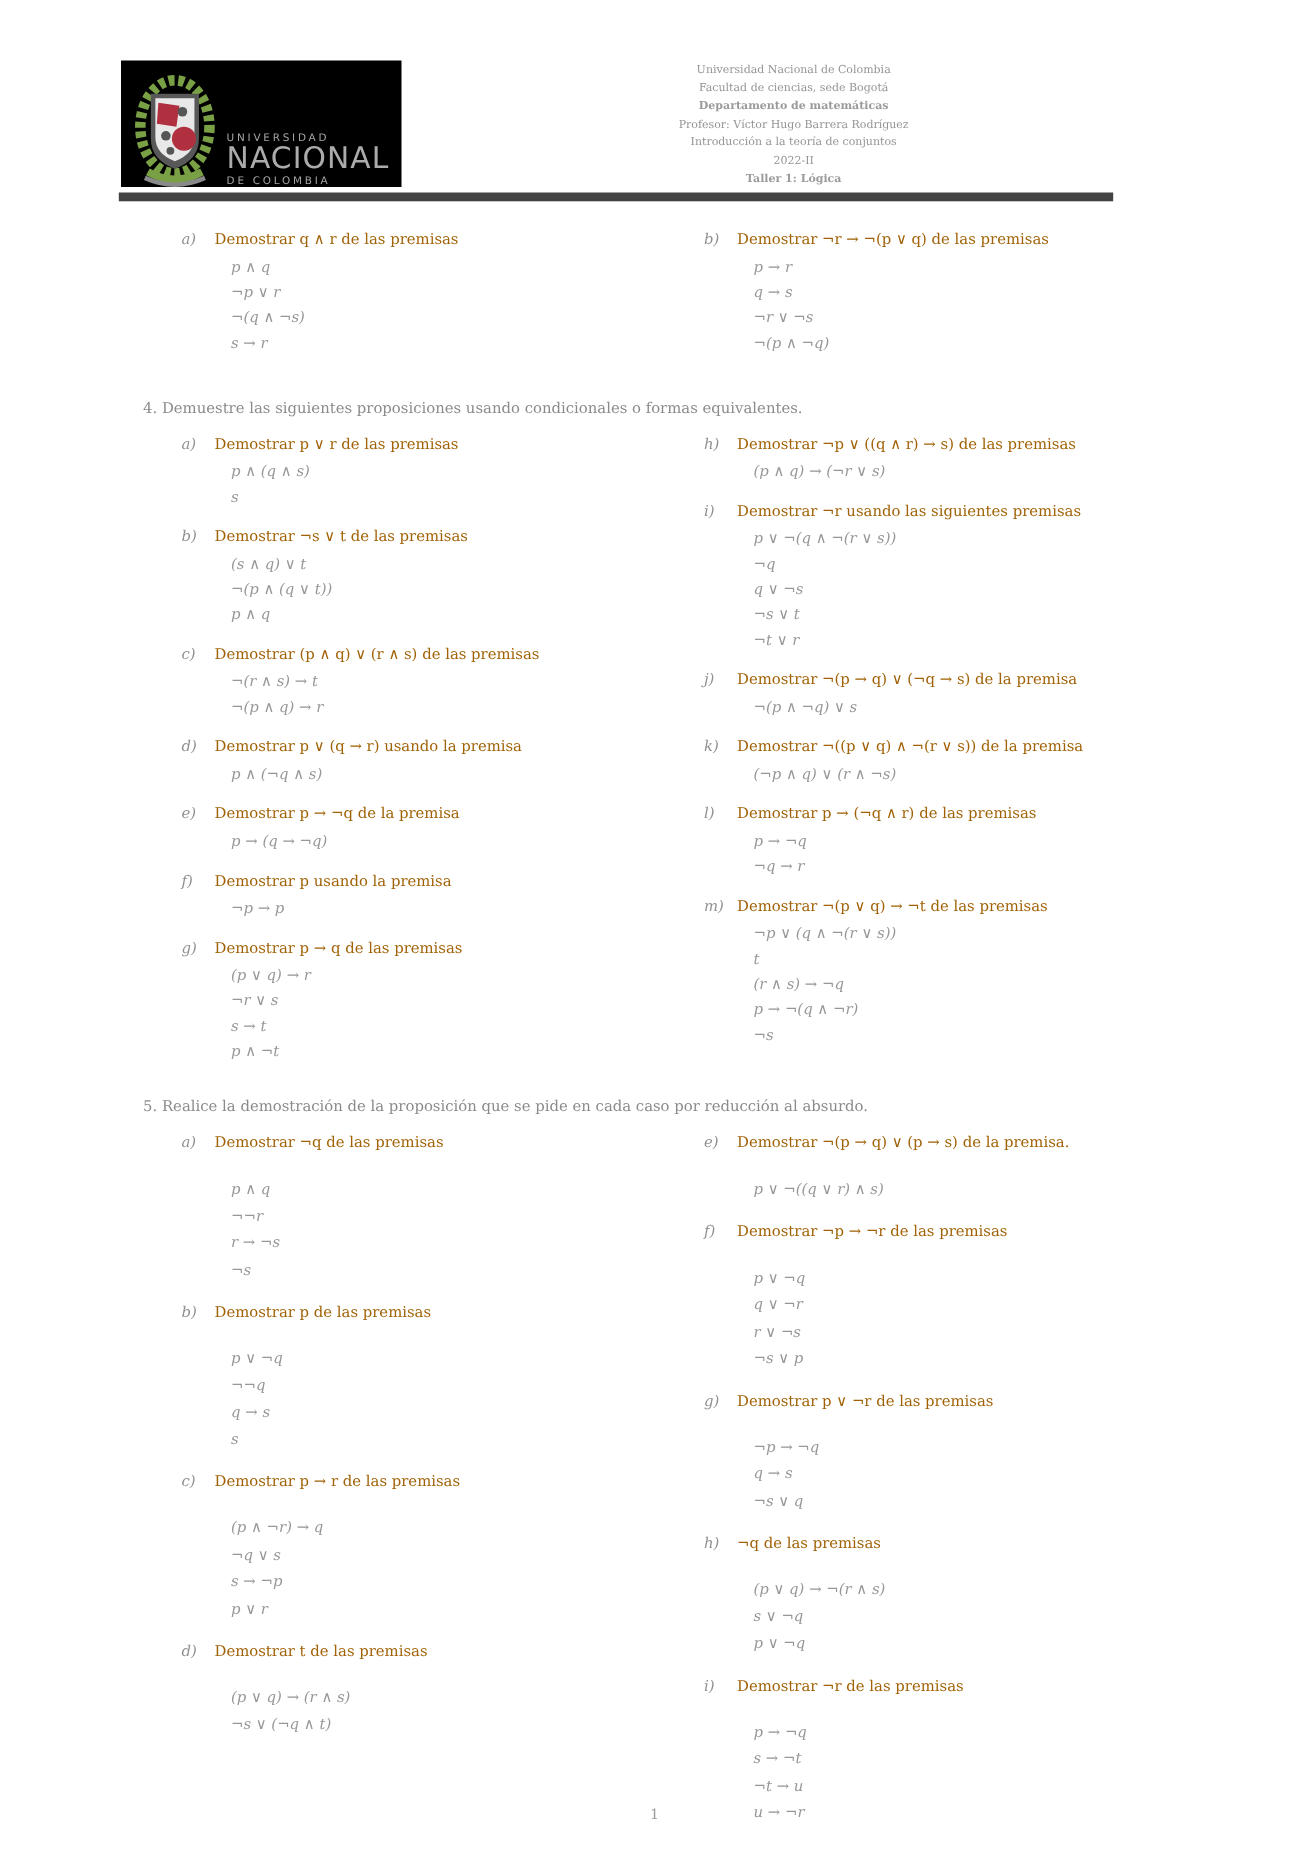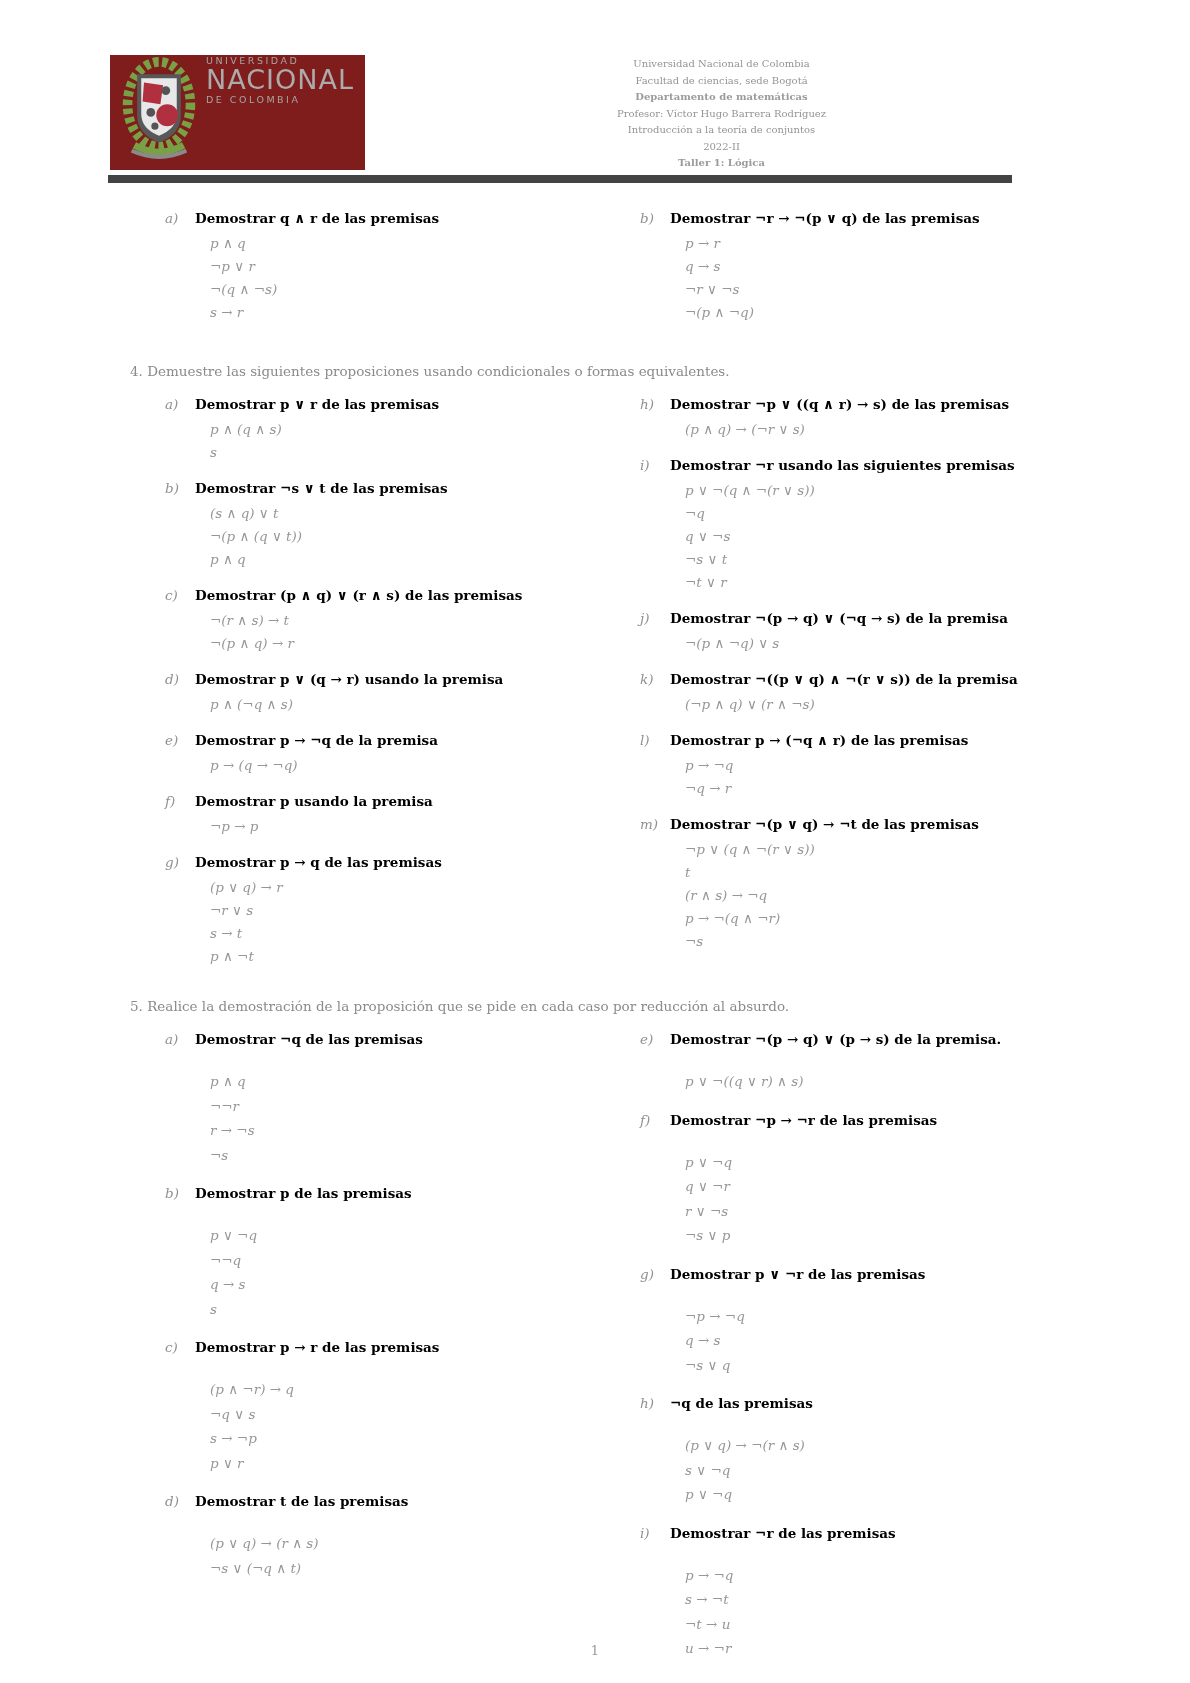--- a/index.html
+++ b/index.html
@@ -1,21 +1,21 @@
 <!DOCTYPE html>
 <html><head>
 <meta charset="utf-8">
 <style>
   html,body{margin:0;padding:0;background:#ffffff;}
   .page{position:relative;width:1190px;height:1683px;background:#fff;overflow:hidden;
         font-family:"DejaVu Serif", serif;color:#8e8e8e;}
   .soft{filter:blur(0.55px);}
   
   .header{position:absolute;top:55px;left:110px;right:112px;display:flex;}
-  .logo-box{width:255px;height:115px;background:#7f1d1d;display:flex;align-items:flex-start;flex:none;}
+  .logo-box{width:255px;height:115px;background:#000000;display:flex;align-items:flex-end;flex:none;}
   .emblem{width:82px;height:104px;margin-left:8px;flex:none;}
   .wordmark{margin-left:6px;color:#a5a5a5;font-family:"DejaVu Sans",sans-serif;}
   .wm-top{font-size:9.5px;letter-spacing:2.5px;}
   .wm-main{font-size:27px;font-weight:normal;letter-spacing:1px;line-height:28px;color:#ababab;}
   .wm-bottom{font-size:9.5px;letter-spacing:2.5px;}
   .header-center{flex:1;text-align:center;font-size:10px;line-height:16.5px;color:#949494;padding-top:1px;}
   .hline{white-space:nowrap;}
   .hline.strong{font-weight:bold;color:#9b9b9b;}
   
   .rule{position:absolute;top:175px;left:108px;width:904px;height:8px;background:#434343;}
@@ -24,21 +24,21 @@
   .intro{top:207px;}
   .sec4{top:360px;}
   .sec5{top:995px;}
   .sec-head{color:#8a8a8a;margin-bottom:10px;}
   .cols{display:flex;padding-left:35px;}
   .col-left{width:440px;flex:none;}
   .col-right{flex:1;padding-left:35px;}
   .item{display:flex;margin-bottom:13px;}
   .letter{font-style:italic;width:30px;flex:none;color:#909090;}
   .ibody{flex:1;}
-  .head{color:#000000;font-weight:bold;}
+  .head{color:#a16207;}
   .premises{padding-left:15px;margin-top:2px;}
   .premise{font-style:italic;color:#979797;line-height:23px;}
   .sec5 .item{margin-bottom:15px;}
   .sec5 .premises{margin-top:18px;}
   .sec5 .premise{line-height:24.5px;}
   .intro .cols{padding-left:35px;}
   
   .pagenum{position:absolute;top:1643px;left:0;width:100%;text-align:center;
            font-size:13px;color:#9a9a9a;}
 </style>

